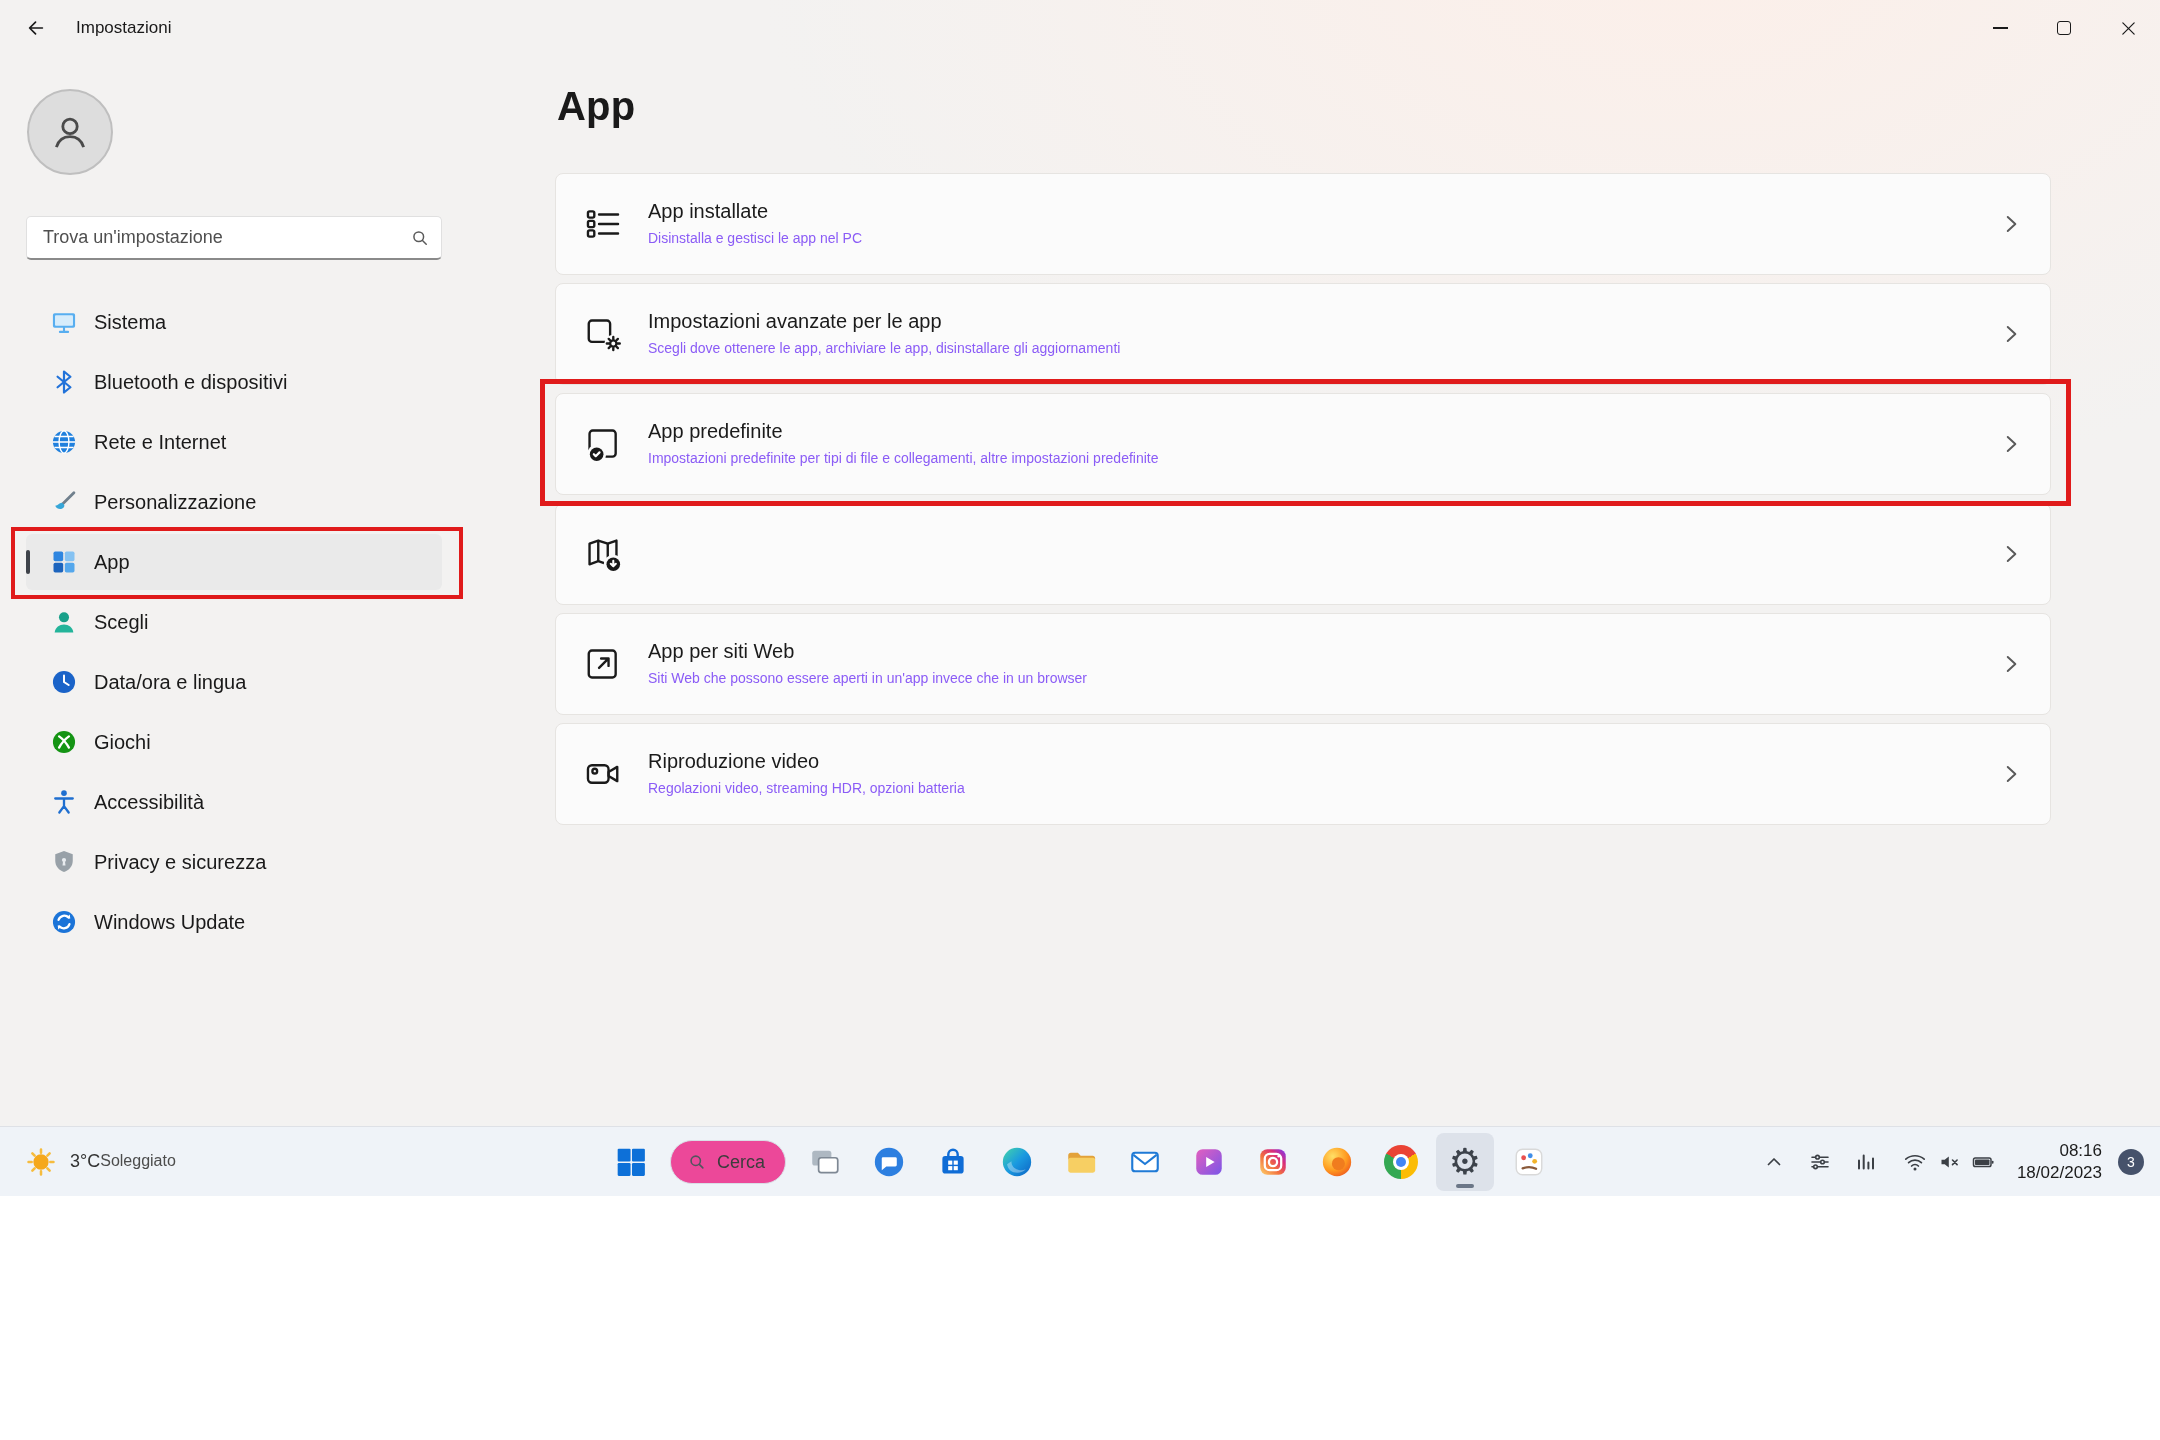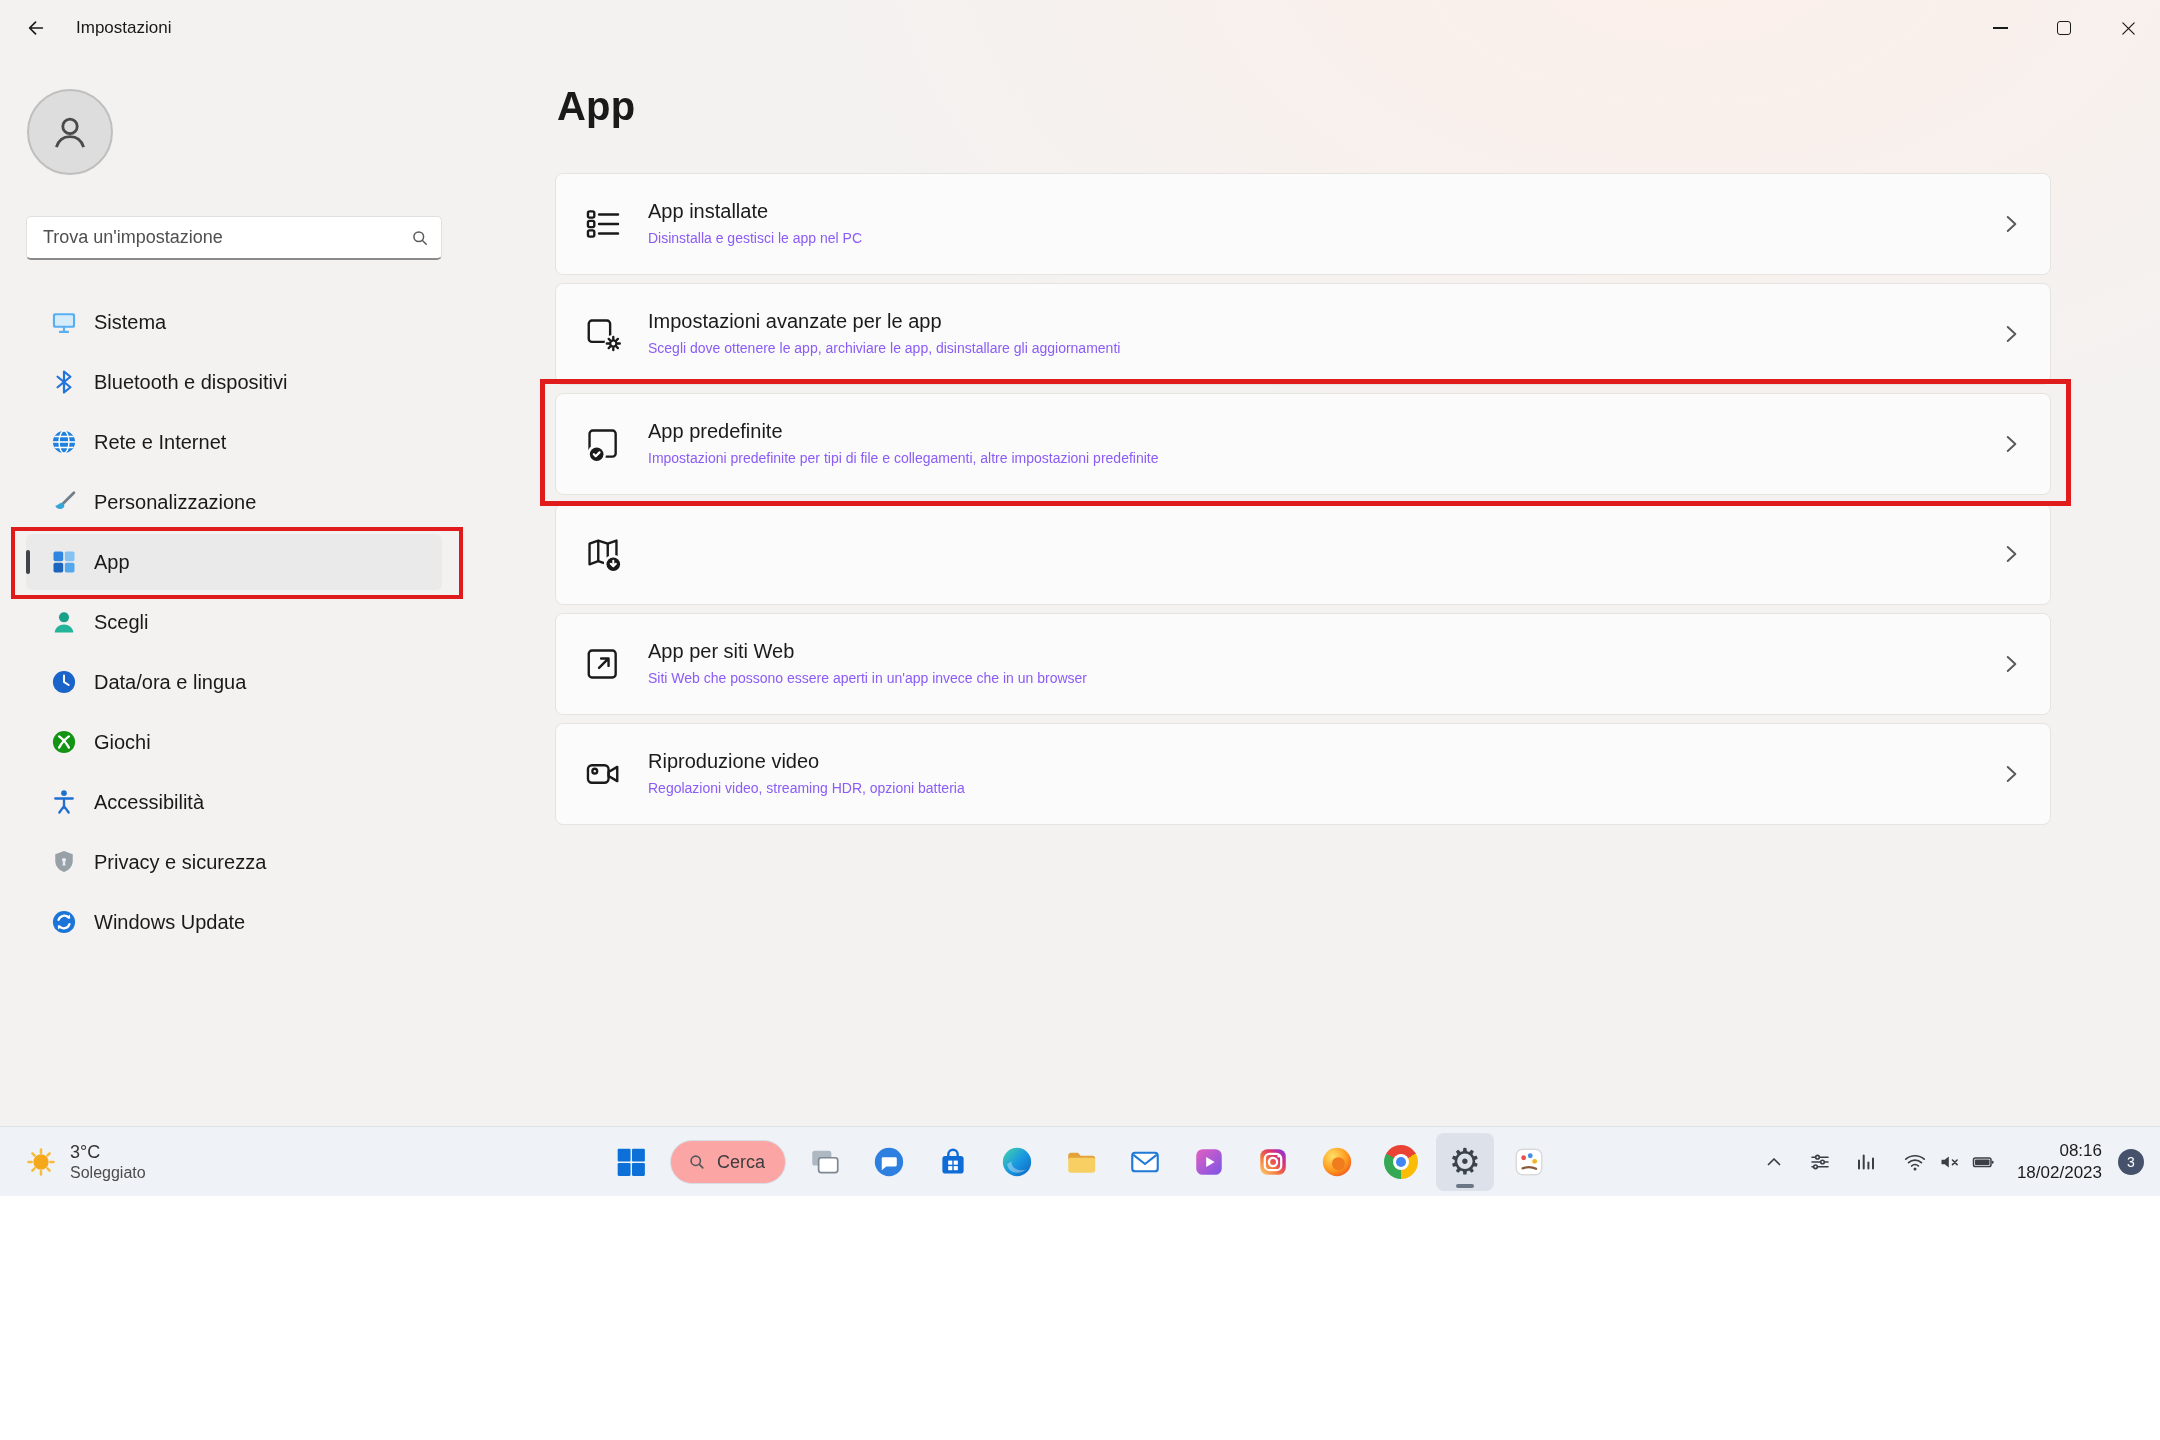--- a/index.html
+++ b/index.html
@@ -56,34 +56,34 @@
   .card-text { display:flex; flex-direction:column; gap:5px; }
   .card-title { font-size:20px; color:#1b1b1b; line-height:24px; }
   .card-sub { font-size:14px; color:#8b5cf6; line-height:21px; }
   .card-chevron { margin-left:auto; display:flex; align-items:center; }
 
   
   .taskbar { position:absolute; left:0; right:0; bottom:0; height:70px; background:#eff3f8;
              border-top:1px solid rgba(0,0,0,0.07); }
   .weather { position:absolute; left:10px; top:0; height:70px; display:flex; align-items:center; gap:12px;
              padding:0 14px; border-radius:8px; cursor:pointer; }
-  .weather-text { display:flex; flex-direction:column; line-height:1.2;justify-content:space-between; }
+  .weather-text { display:flex; flex-direction:row; line-height:1.2;justify-content:space-between; }
   .weather-temp { font-size:18px; color:#333; }
   .weather-cond { font-size:16px; color:#4c4c4c; }
 
   .tb-center { position:absolute; left:50%; top:0; transform:translateX(-50%); height:70px;
                display:flex; align-items:center; gap:6px; }
   .tb-slot { position:relative; width:58px; height:58px; border-radius:8px; display:flex; align-items:center;
              justify-content:center; cursor:pointer; }
   .tb-slot.active { background:#dde2ea; }
   .tb-slot.active::after { content:""; position:absolute; bottom:3px; left:50%; transform:translateX(-50%);
              width:18px; height:4px; border-radius:2px; background:#6b7687; }
   .tb-slot svg { width:34px; height:34px; }
   .search-pill { height:44px; display:flex; align-items:center; gap:10px; padding:0 20px 0 16px;
-             background:#fca5a5; border:1px solid #d9dee6; border-radius:22px; font-size:18px; color:#3d3d3d;
+             background:#ec4899; border:1px solid #d9dee6; border-radius:22px; font-size:18px; color:#3d3d3d;
              cursor:pointer; margin:0 4px; }
   .gear-glyph { font-size:36px; color:#3d434b; line-height:1; font-family:"DejaVu Sans", sans-serif; }
 
   .chrome-icon { width:34px; height:34px; border-radius:50%; position:relative;
      background:conic-gradient(from -60deg, #ea4335 0 120deg, #fbbc05 120deg 240deg, #34a853 240deg 360deg); }
   .chrome-icon::before { content:""; position:absolute; inset:9px; background:#fff; border-radius:50%; }
   .chrome-icon::after { content:""; position:absolute; inset:12px; background:#4285f4; border-radius:50%; }
 
   .tb-right { position:absolute; right:0; top:0; height:70px; display:flex; align-items:center;
               gap:16px; padding-right:16px; }

